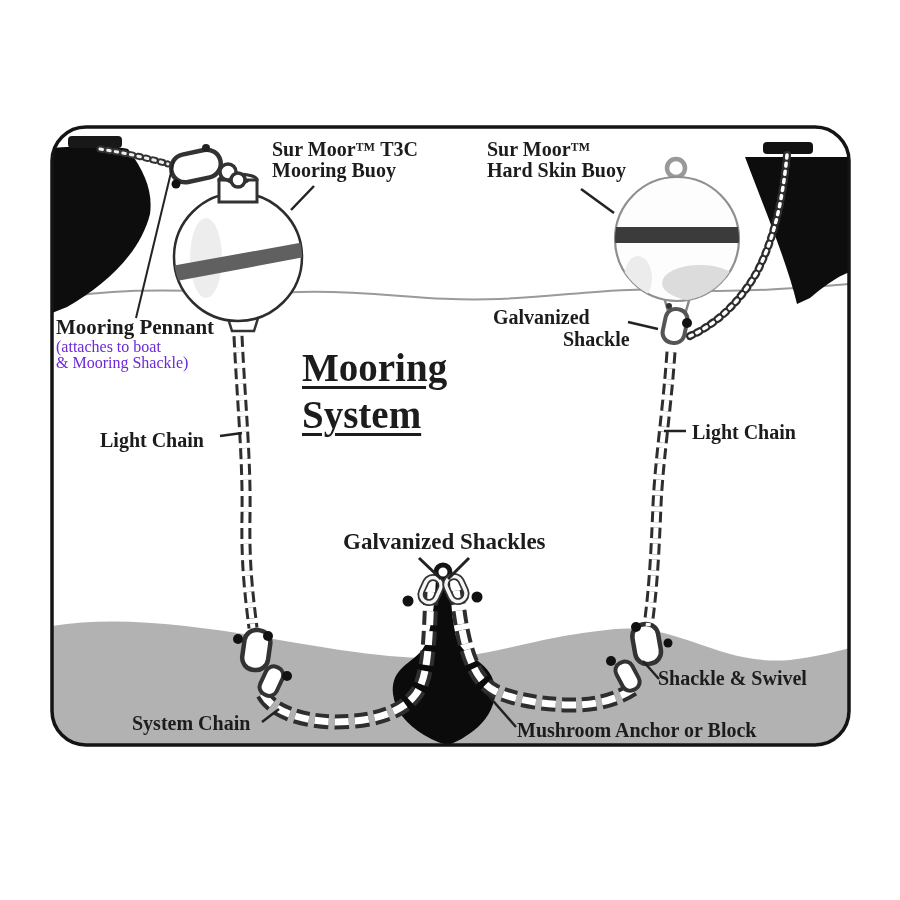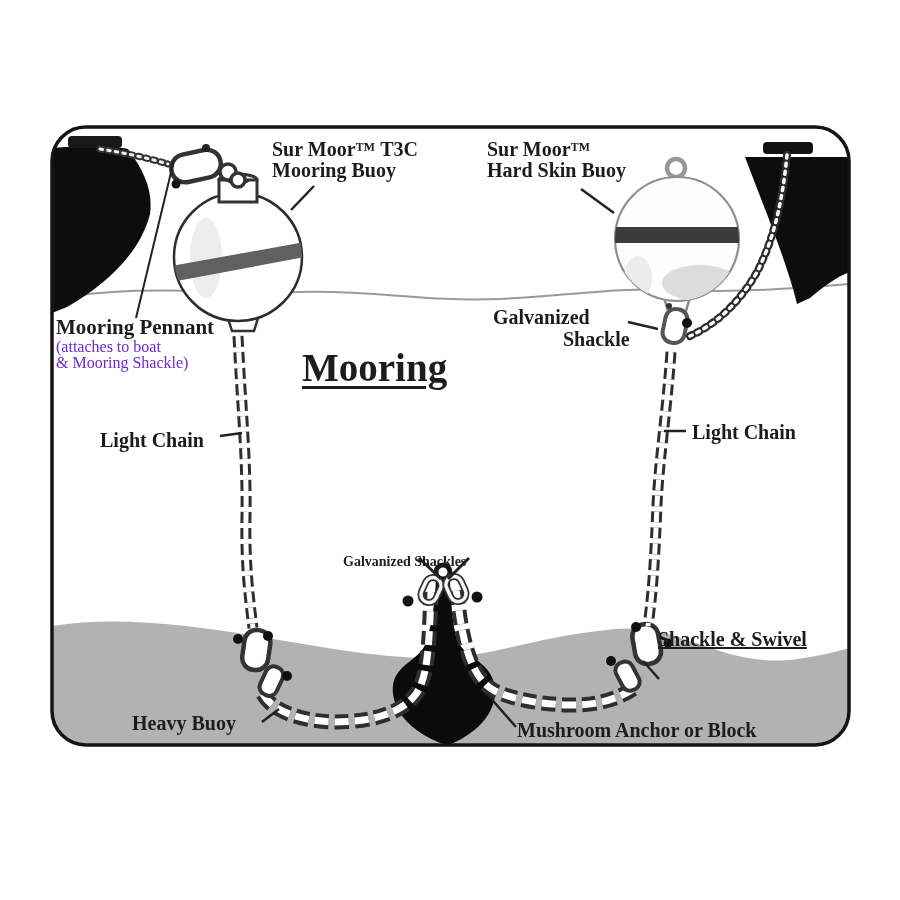--- a/index.html
+++ b/index.html
@@ -11,22 +11,22 @@
   #lbl-t3c{left:272px;top:139px;font-size:20px;line-height:21px;}
   #lbl-hardskin{left:487px;top:139px;font-size:20px;line-height:21px;}
   #lbl-pennant{left:56px;top:316px;font-size:21px;line-height:23px;}
   #lbl-pennant .sub{display:block;font-size:16px;line-height:15.5px;font-weight:400;color:#6d28d9;}
   #lbl-galv-shackle-1{left:493px;top:306px;font-size:20px;}
   #lbl-galv-shackle-2{left:563px;top:328px;font-size:20px;}
   #lbl-title{left:302px;top:344px;width:280px;font-size:39px;line-height:47px;}
   #lbl-title .tline{display:block;text-decoration:underline;text-decoration-thickness:2.5px;text-underline-offset:5px;}
   #lbl-light-left{left:100px;top:429px;font-size:20px;}
   #lbl-light-right{left:692px;top:421px;font-size:20px;}
-  #lbl-galv-shackles{left:343px;top:554px;font-size:14px;}
-  #lbl-shackle-swivel{left:658px;top:628px;font-size:20px;text-decoration:underline;}
+  #lbl-galv-shackles{left:343px;top:529px;font-size:23px;}
+  #lbl-shackle-swivel{left:658px;top:667px;font-size:20px;}
   #lbl-heavy{left:132px;top:712px;font-size:20px;}
   #lbl-mushroom{left:517px;top:719px;font-size:20px;text-align:center;}
 </style>
 </head>
 <body>
 
 <div id="stage">
 
   <svg id="art" viewBox="0 0 900 900">
     <defs>
@@ -184,22 +184,23 @@
     <span class="ln">Mooring Pennant</span>
     <span class="sub">(attaches to boat</span>
     <span class="sub">&amp; Mooring Shackle)</span>
   </div>
 
   <div class="lbl" id="lbl-galv-shackle-1">Galvanized</div>
   <div class="lbl" id="lbl-galv-shackle-2">Shackle</div>
 
   <div class="lbl" id="lbl-title">
     <span class="tline">Mooring</span>
+    <span class="tline">System</span>
   </div>
 
   <div class="lbl" id="lbl-light-left">Light Chain</div>
   <div class="lbl" id="lbl-light-right">Light Chain</div>
   <div class="lbl" id="lbl-galv-shackles">Galvanized Shackles</div>
   <div class="lbl" id="lbl-shackle-swivel">Shackle &amp; Swivel</div>
-  <div class="lbl" id="lbl-heavy">Heavy Buoy</div>
+  <div class="lbl" id="lbl-heavy">System Chain</div>
   <div class="lbl" id="lbl-mushroom">Mushroom Anchor or Block</div>
 
 </div>
 
 </body></html>

